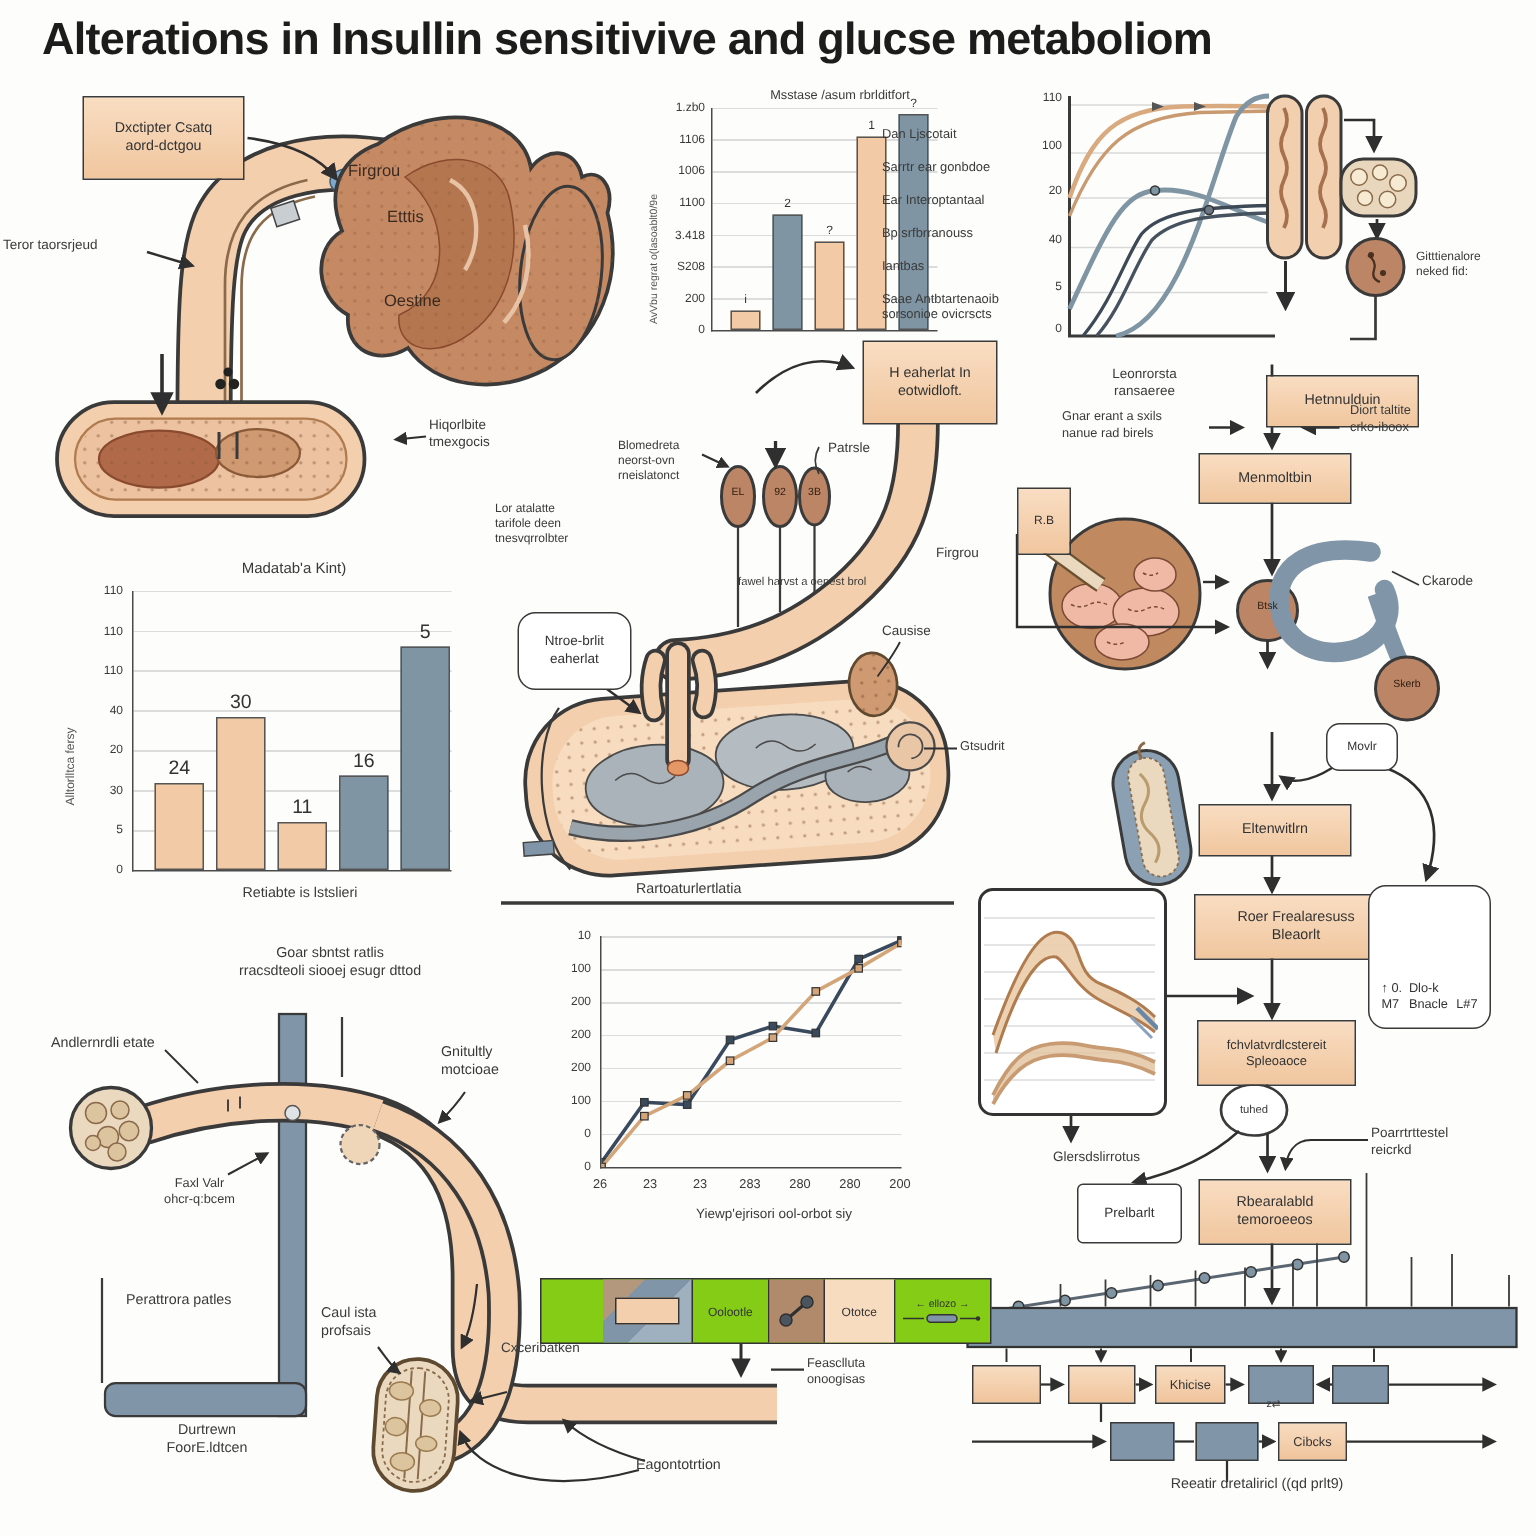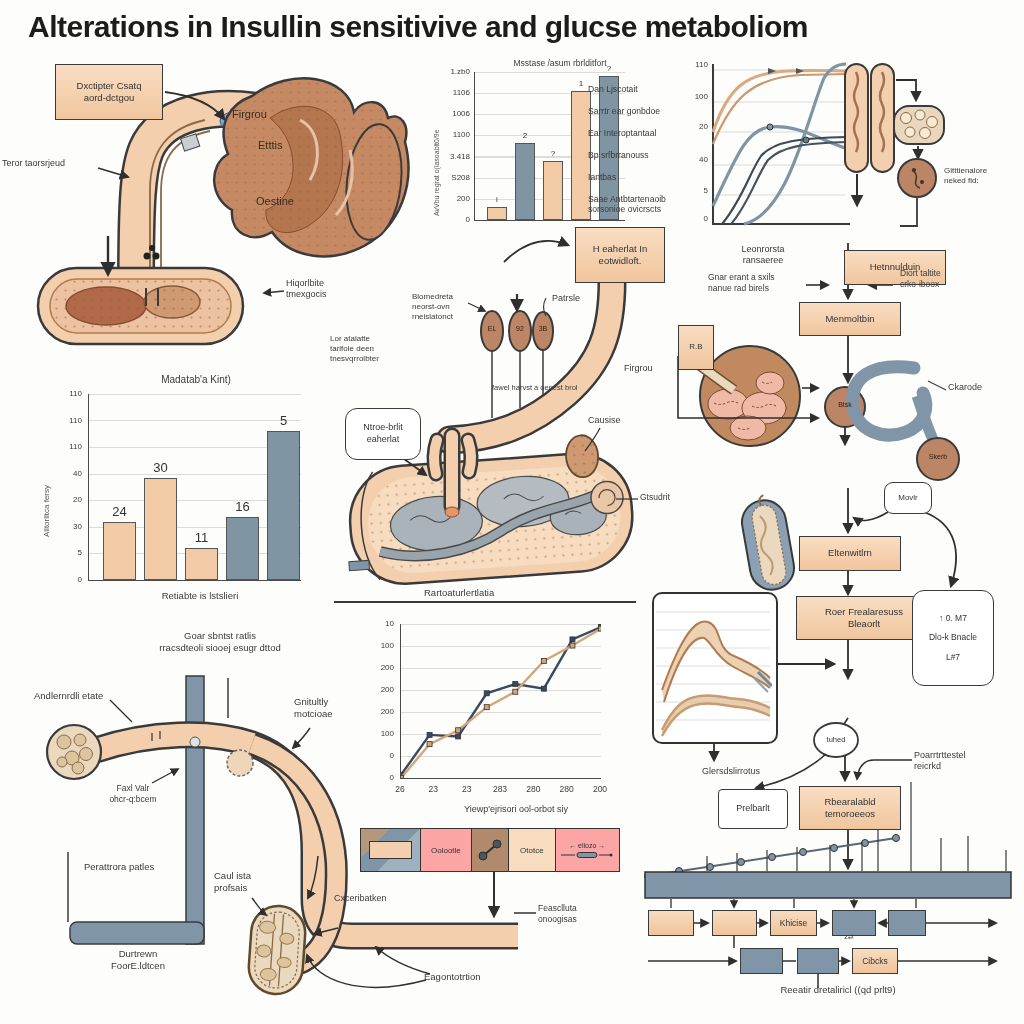--- a/index.html
+++ b/index.html
@@ -27,22 +27,22 @@
   #chart-topmid .plot{left:46px;top:14px;width:150px;height:148px;
     background-image:repeating-linear-gradient(to top,transparent 0 20.1px,#dcdcdc 20.1px 21.2px);}
   #chart-midleft .plot{left:52px;top:22px;width:212px;height:186px;
     background-image:repeating-linear-gradient(to top,transparent 0 25.6px,#dcdcdc 25.6px 26.6px);}
   #chart-bottommid .plot{left:44px;top:12px;width:200px;height:154px;
     background-image:repeating-linear-gradient(to top,transparent 0 21px,#dcdcdc 21px 22px);}
   .ylab{position:absolute;transform-origin:0 0;transform:rotate(-90deg);font-size:7px;color:#555;
         white-space:nowrap;}
   #topmid-legend{position:absolute;left:588px;top:84px;width:122px;z-index:2;}
   #topmid-legend div{margin-bottom:12px;font-size:8.6px;white-space:pre-line;color:#3a3a3a;}
-  #legend-strip{position:absolute;left:360px;top:828px;width:258px;height:42px;z-index:2;
-    display:flex;border:1.6px solid #333;background:#fca5a5;}
+  #legend-strip{position:absolute;left:360px;top:852px;width:258px;height:42px;z-index:2;
+    display:flex;border:1.6px solid #333;background:#84cc16;padding-left:41px;}
   #legend-strip .cell{border-right:1.4px solid #333;display:flex;align-items:center;justify-content:center;
     font-size:8px;color:#333;position:relative;}
   #legend-strip .cell:last-child{border-right:none;}
   .fb{position:absolute;z-index:2;border:1.5px solid #3a3a3a;box-sizing:border-box;
       display:flex;align-items:center;justify-content:center;font-size:8.5px;color:#333;}
   .fb.peach{background:linear-gradient(#f8dcc0,#f0c49c);}
   .fb.blue{background:#8096a8;}
   #panel-small{position:absolute;left:652px;top:592px;width:122px;height:148px;z-index:2;
      background:#fff;border:2px solid #333;border-radius:10px;overflow:hidden;}
   #sidebox div{display:block;text-align:left;margin:4px 0;}
@@ -423,25 +423,27 @@
 <div class="pbox" style="left:799px;top:302px;width:100px;height:32px;">Menmoltbin</div>
 <div class="pbox" style="left:678px;top:325px;width:34px;height:43px;font-size:8px;">R.B</div>
 <div class="lbl" style="left:624px;top:363px;width:58px;">Firgrou</div>
 <div class="lbl ctr" style="left:831px;top:401px;width:28px;font-size:7px;color:#2f1d10;">Btsk</div>
 <div class="lbl" style="left:948px;top:382px;width:62px;">Ckarode</div>
 <div class="lbl ctr" style="left:922px;top:453px;width:32px;font-size:7px;color:#2f1d10;">Skerb</div>
 <div class="wbox" style="left:884px;top:482px;width:46px;height:30px;font-size:8px;">Movlr</div>
 <div class="pbox" style="left:799px;top:536px;width:100px;height:33px;">Eltenwitlrn</div>
 <div class="pbox" style="left:796px;top:596px;width:102px;height:42px;padding-left:16px;">Roer Frealaresuss
 Bleaorlt</div>
-<div class="wbox" id="sidebox" style="left:912px;top:590px;width:82px;height:96px;border-radius:12px;flex-direction:column;align-items:center;padding:6px 8px;box-sizing:border-box;font-size:8.5px;">
+<div class="wbox" id="sidebox" style="left:912px;top:590px;width:82px;height:96px;border-radius:12px;flex-direction:row;align-items:flex-end;padding:6px 8px;box-sizing:border-box;font-size:8.5px;">
   <div>↑ 0. M7</div>
   <div>Dlo-k Bnacle</div>
   <div>L#7</div>
 </div>
+<div class="pbox" style="left:798px;top:680px;width:104px;height:42px;font-size:8.6px;">fchvlatvrdlcstereit
+Spleoaoce</div>
 <div class="lbl ctr" style="left:816px;top:735px;width:40px;font-size:7.5px;">tuhed</div>
 <div class="lbl ctr" style="left:684px;top:766px;width:94px;">Glersdslirrotus</div>
 <div class="wbox" style="left:718px;top:789px;width:68px;height:38px;border-radius:4px;">Prelbarlt</div>
 <div class="pbox" style="left:799px;top:786px;width:100px;height:42px;">Rbearalabld
 temoroeeos</div>
 <div class="lbl" style="left:914px;top:750px;width:86px;">Poarrtrttestel
 reicrkd</div>
 
 <div id="panel-small">
   <svg width="118" height="144" viewBox="0 0 118 144">

